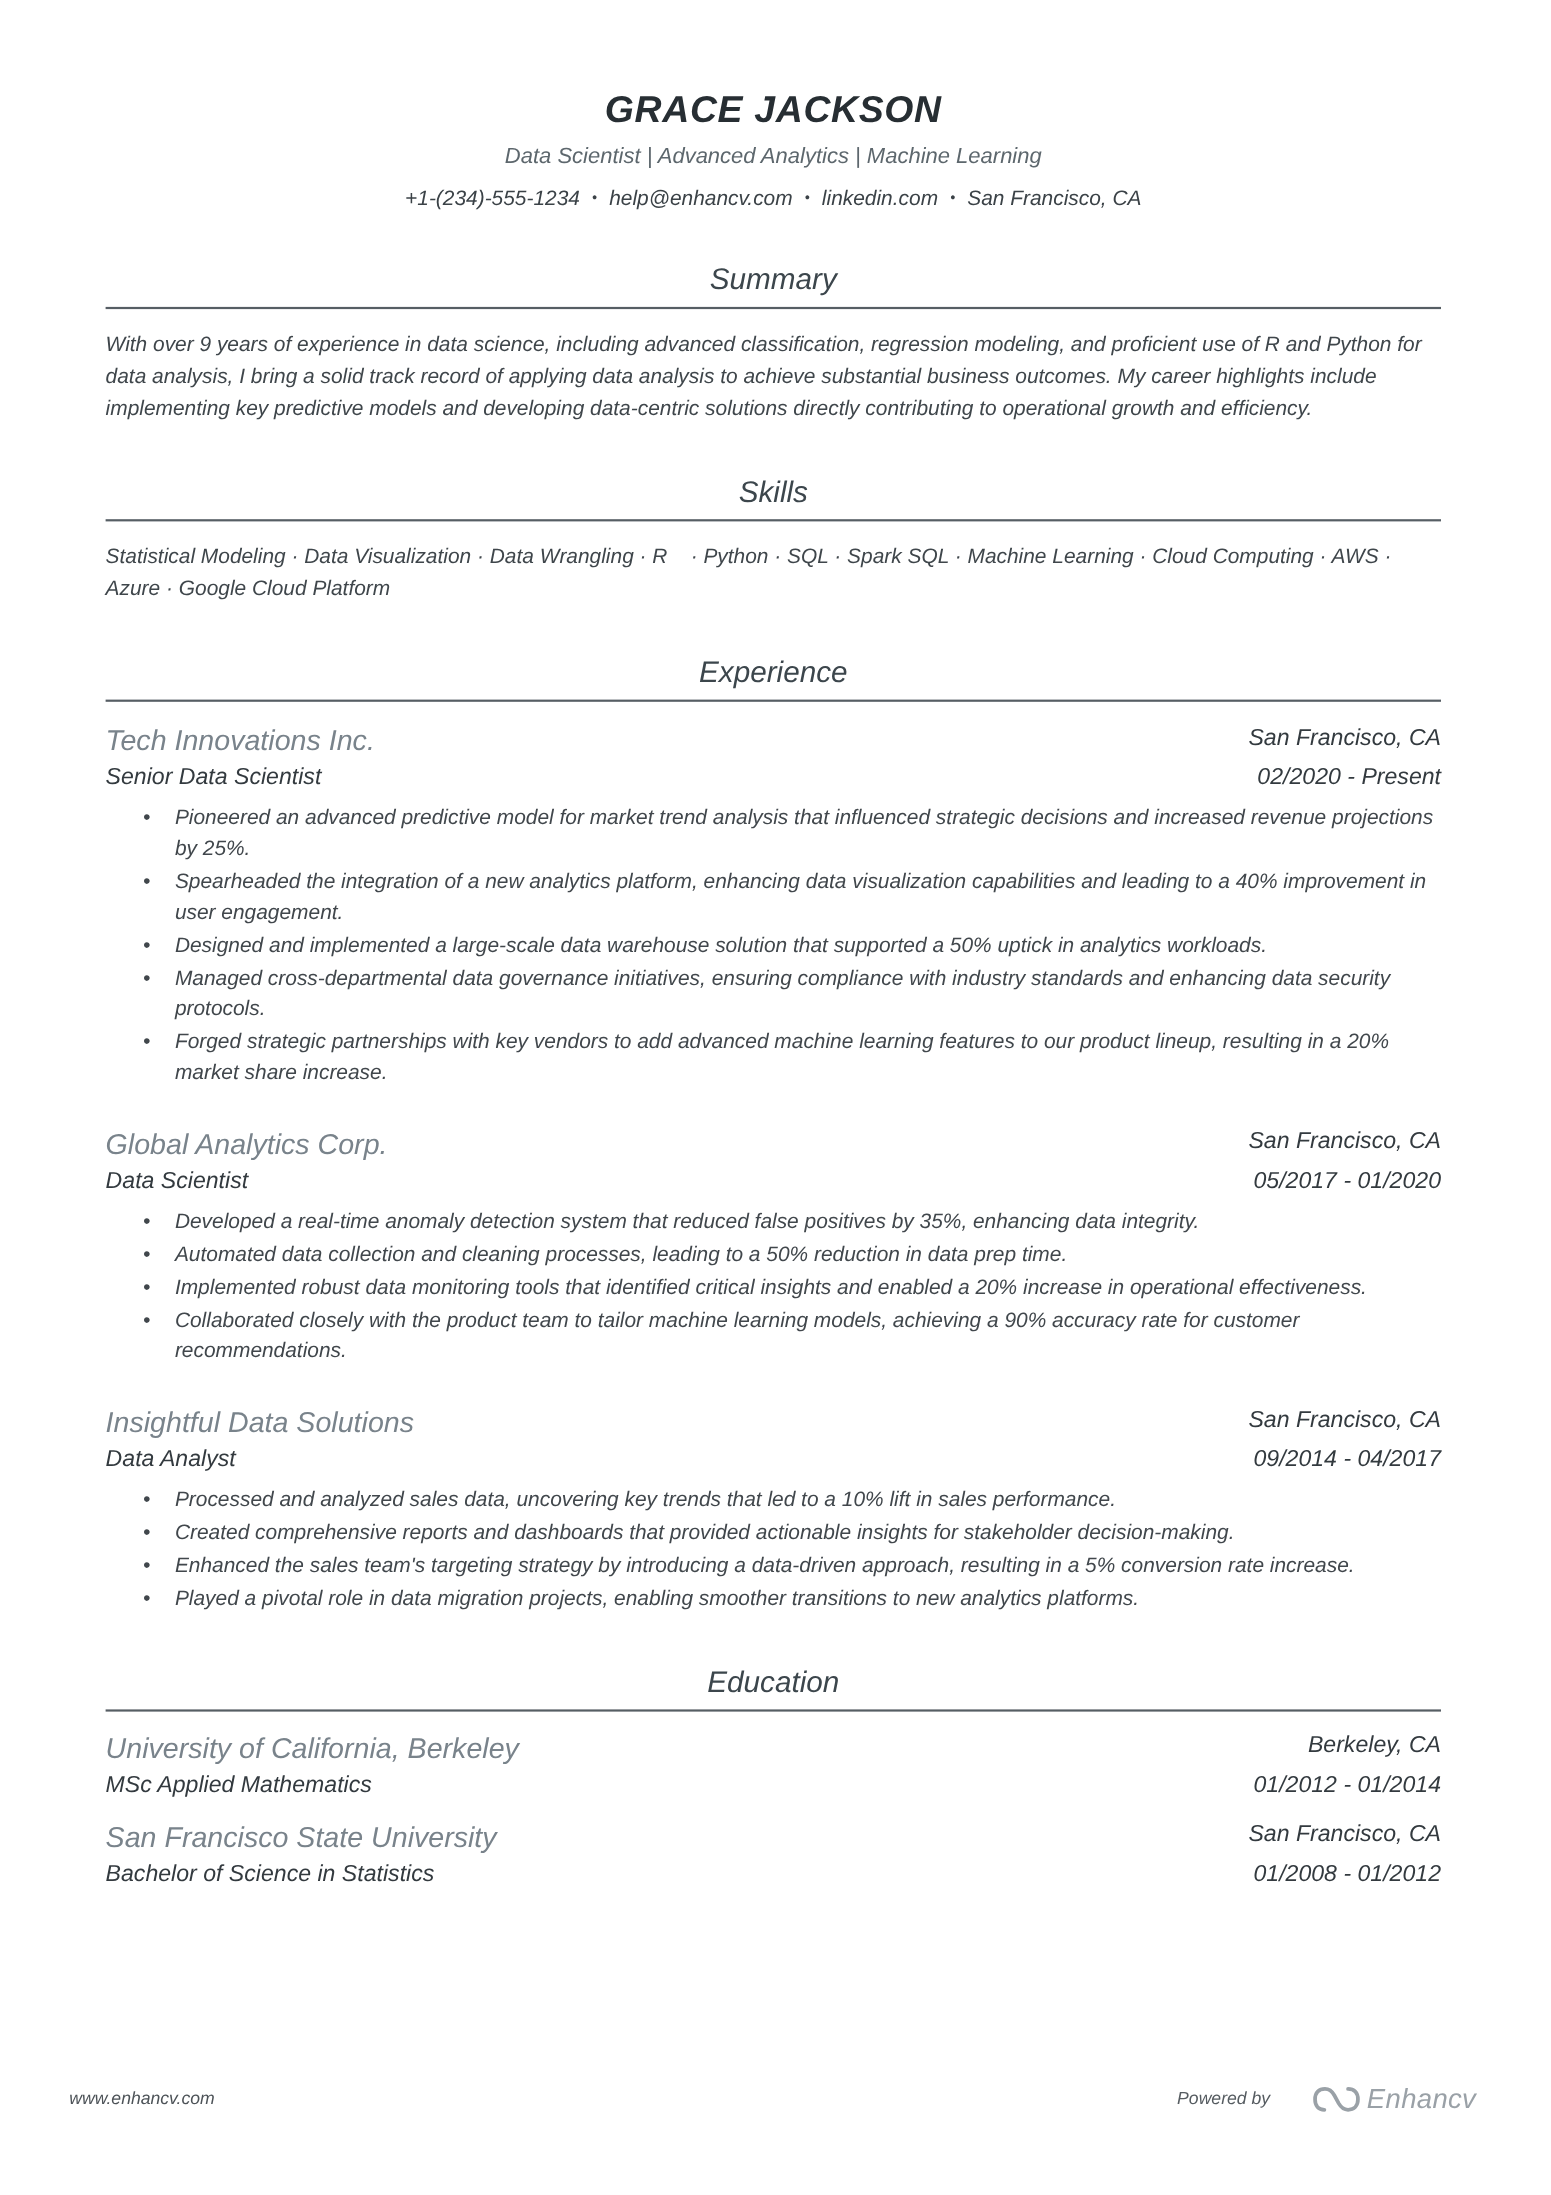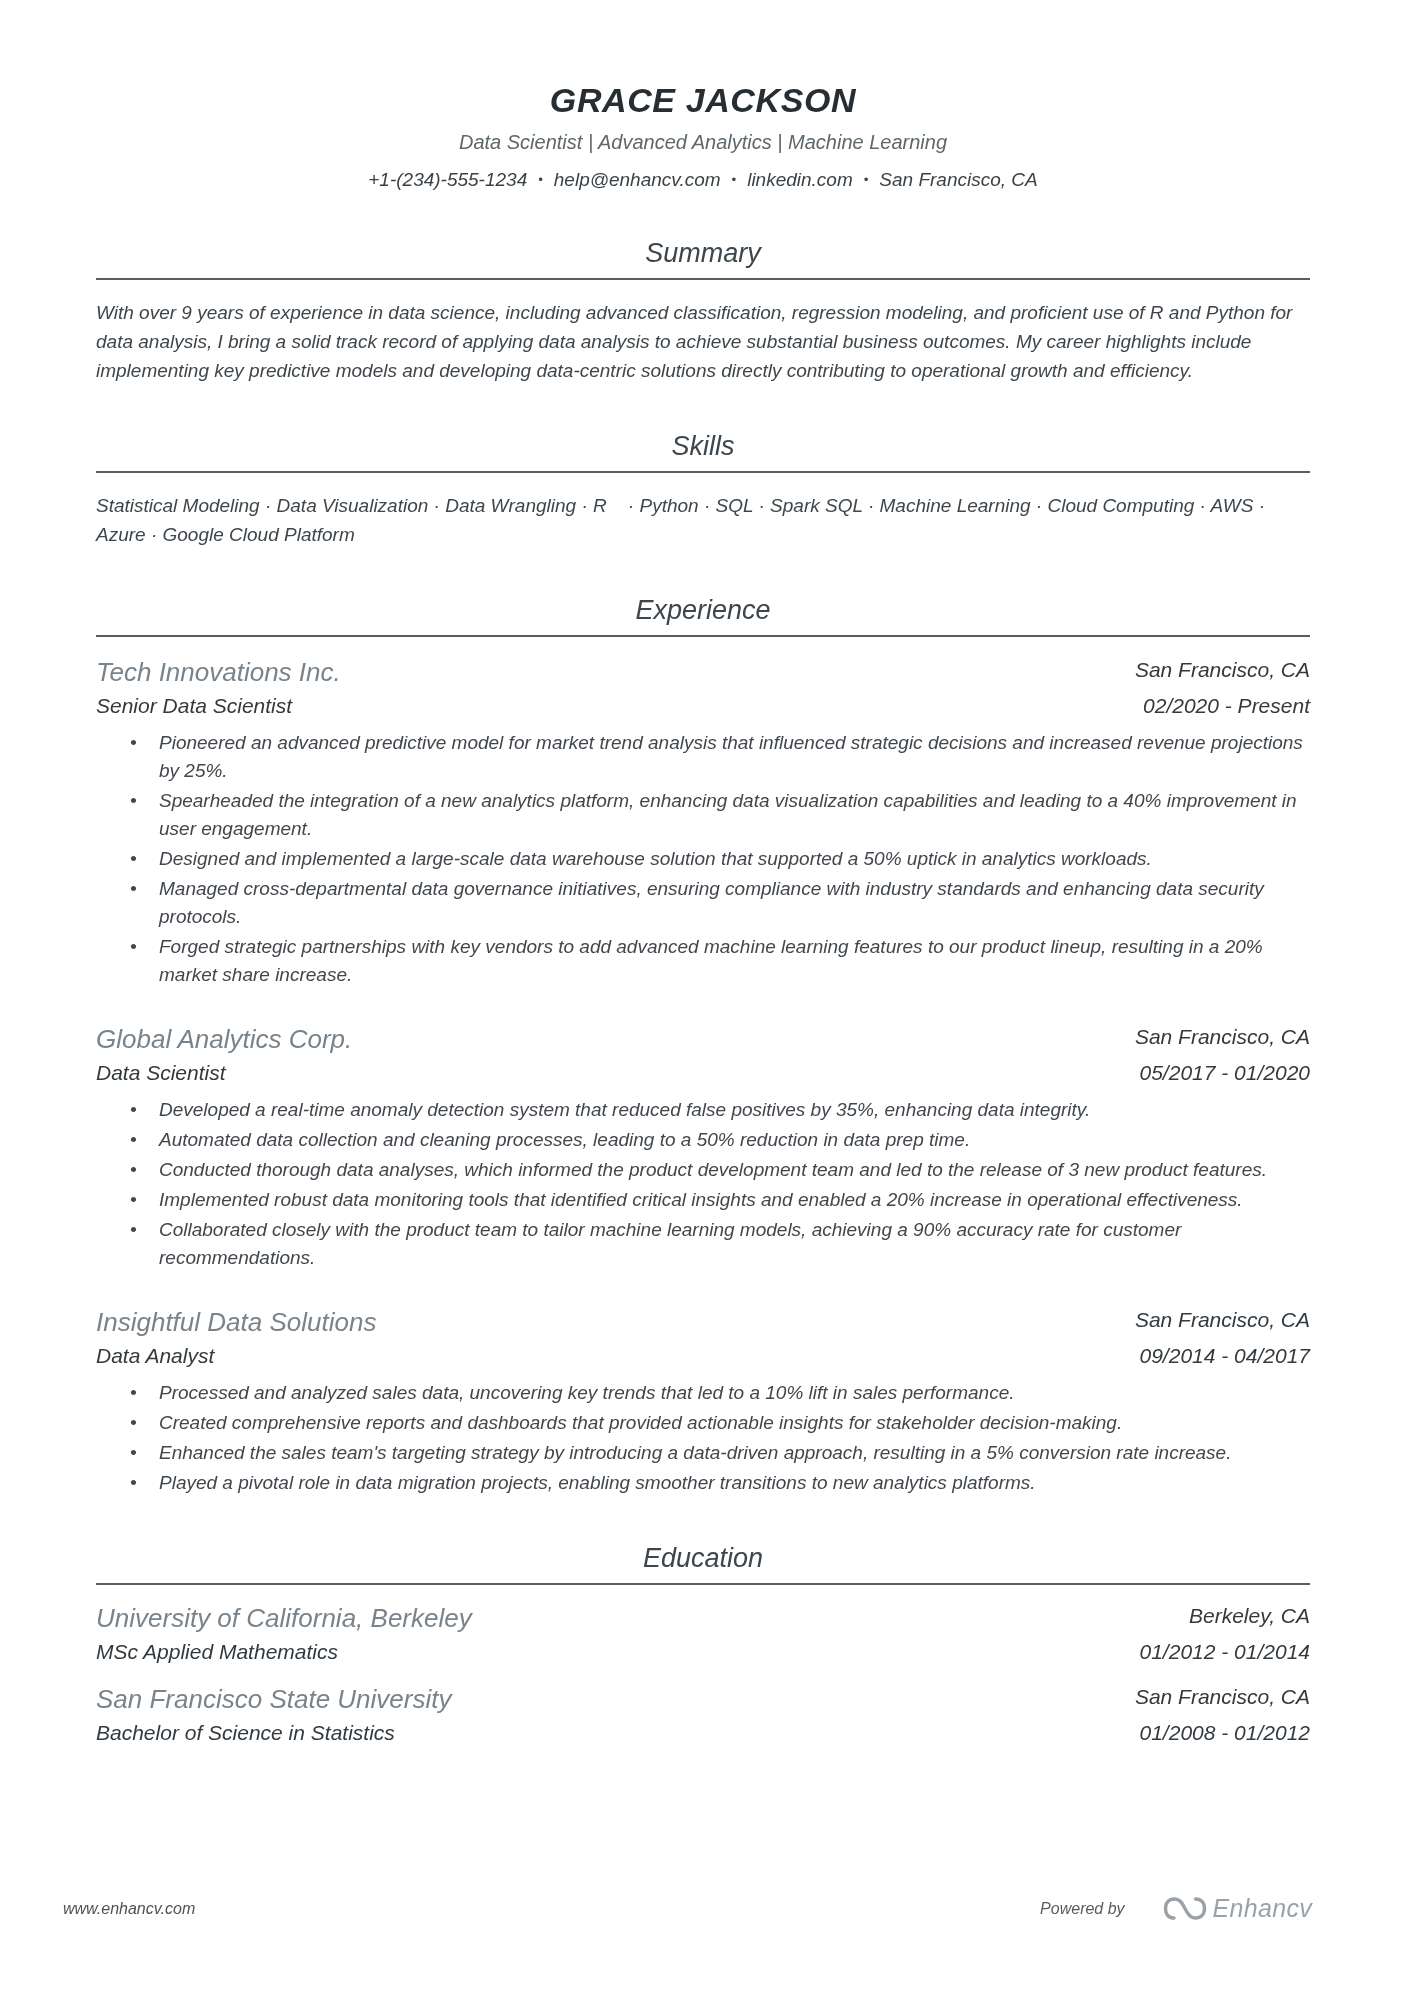--- a/index.html
+++ b/index.html
@@ -116,21 +116,21 @@
   
   .footer {
     position: absolute;
     left: 0;
     right: 0;
     bottom: 72px;
     display: flex;
     justify-content: space-between;
     align-items: center;
     padding-left: 63px;
-    padding-right: 98px;
+    padding-right: 68px;
   }
   .footer-site {
     font-size: 16px;
     color: #4d5358;
     cursor: pointer;
   }
   .powered {
     display: flex;
     align-items: center;
   }
@@ -206,21 +206,20 @@
         <span class="company">Global Analytics Corp.</span>
         <span class="place">San Francisco, CA</span>
       </div>
       <div class="row sub-row">
         <span class="role">Data Scientist</span>
         <span class="dates">05/2017 - 01/2020</span>
       </div>
       <ul class="bullets">
         <li>Developed a real-time anomaly detection system that reduced false positives by 35%, enhancing data integrity.</li>
         <li>Automated data collection and cleaning processes, leading to a 50% reduction in data prep time.</li>
-        <li>Conducted thorough data analyses, which informed the product development team and led to the release of 3 new product features.</li>
         <li>Implemented robust data monitoring tools that identified critical insights and enabled a 20% increase in operational effectiveness.</li>
         <li>Collaborated closely with the product team to tailor machine learning models, achieving a 90% accuracy rate for customer recommendations.</li>
       </ul>
     </article>
 
     <article class="job">
       <div class="row">
         <span class="company">Insightful Data Solutions</span>
         <span class="place">San Francisco, CA</span>
       </div>

